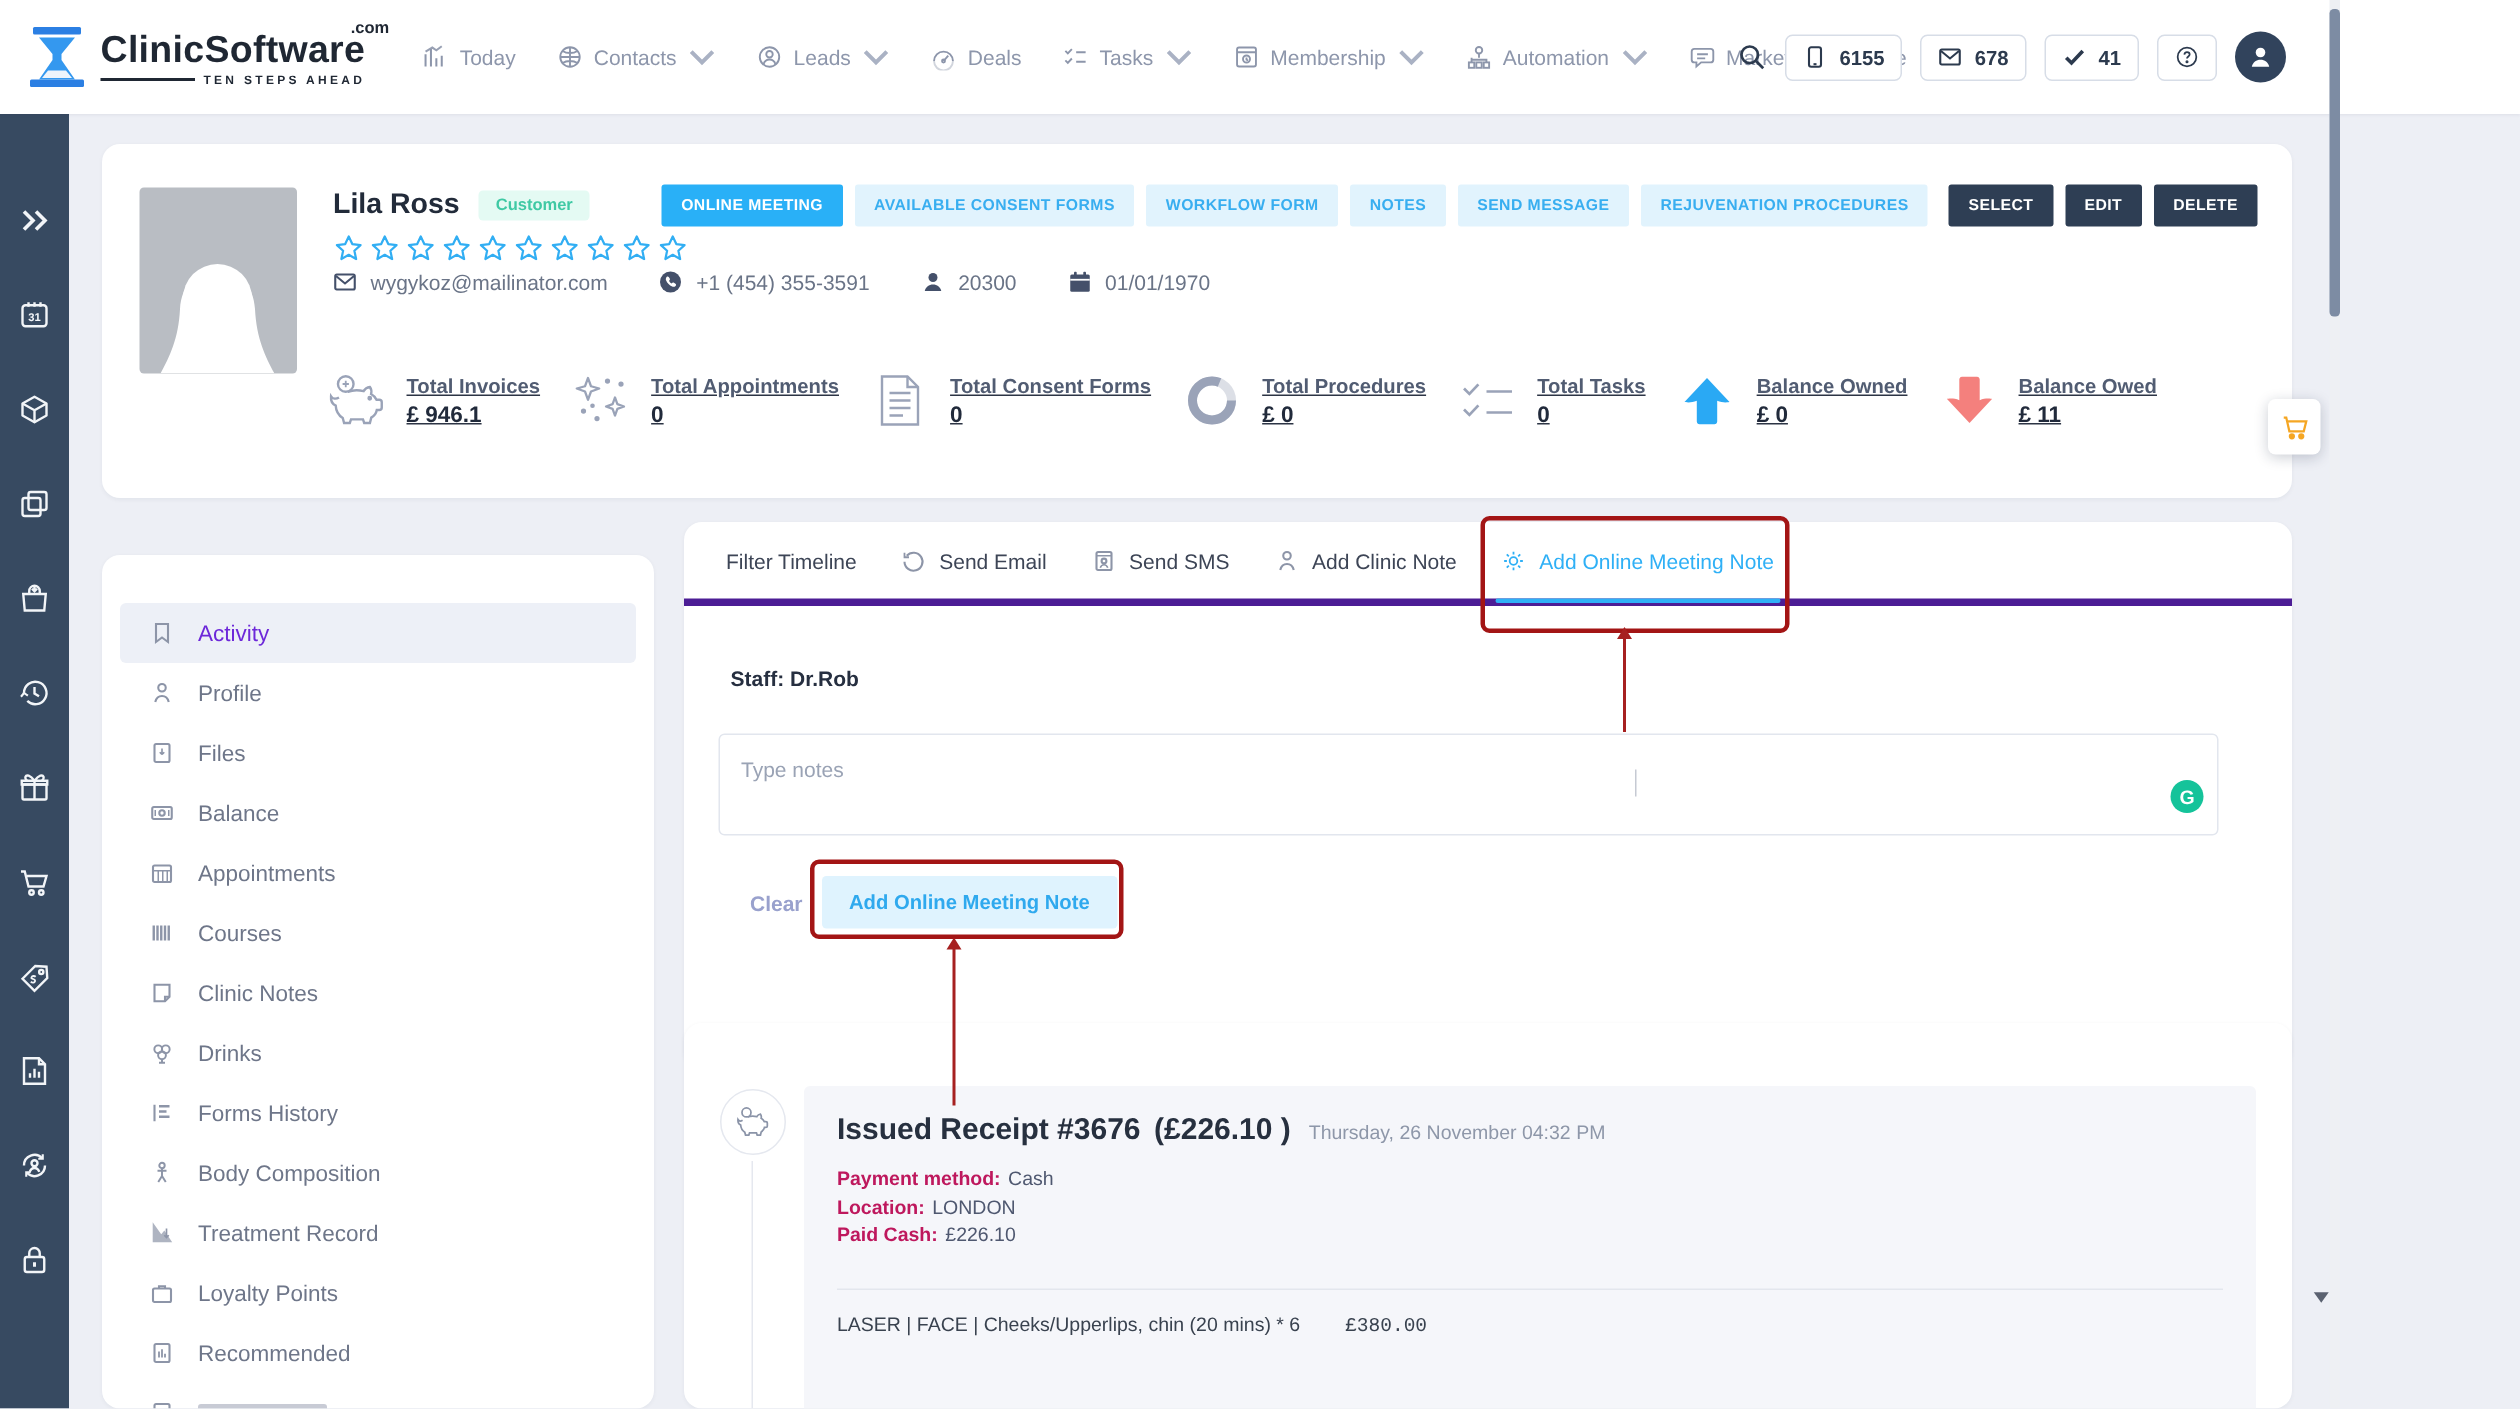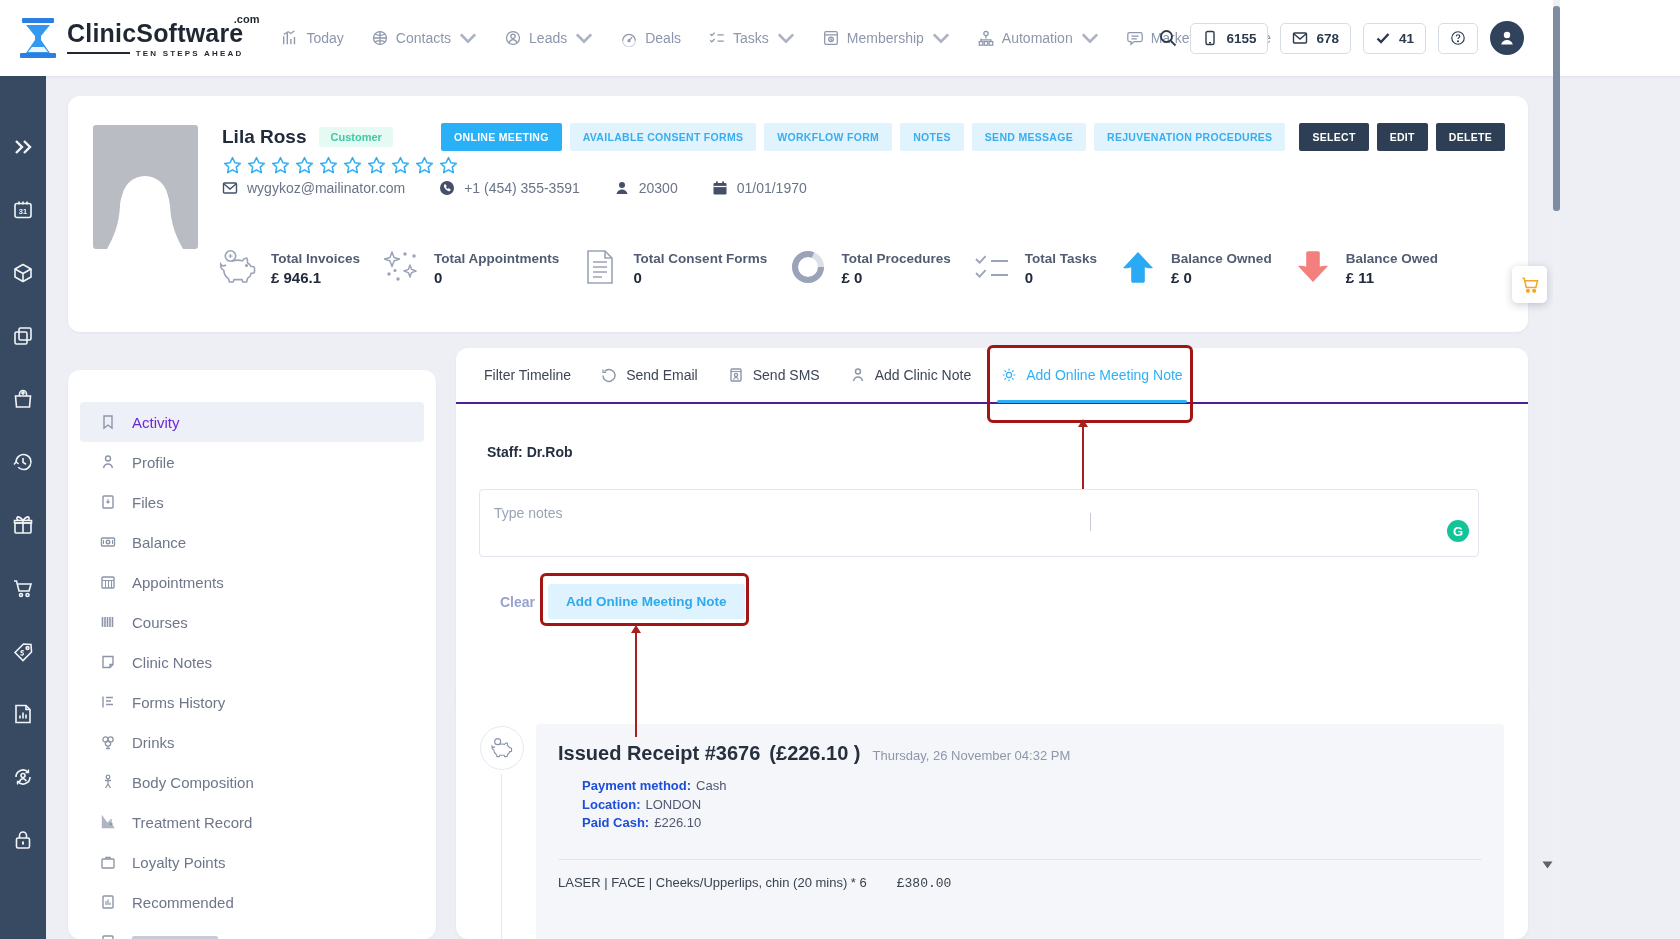--- a/index.html
+++ b/index.html
@@ -58,40 +58,40 @@
   .action-row { position:absolute; right:23px; top:27px; display:flex; gap:8px; }
   .abtn { height:28px; padding:0 13px; display:flex; align-items:center; font-size:10.5px; font-weight:700;
           letter-spacing:.3px; border-radius:2px; border:none; cursor:pointer;
           font-family:"Liberation Sans",sans-serif; white-space:nowrap; }
   .abtn.primary { background:#29b0f7; color:#fff; }
   .abtn.light   { background:#e1f3fd; color:#38aef0; }
   .abtn.dark    { background:#2e3e54; color:#fff; }
   .abtn.gapL    { margin-left:6px; }
 
   .stats-row { position:absolute; left:150px; right:90px; top:152px; display:flex; justify-content:space-between; }
-  .stat { display:flex; align-items:flex-end; gap:13px; }
+  .stat { display:flex; align-items:center; gap:13px;text-decoration:underline; }
   .stat-icon { width:40px; height:38px; color:#9aa3b8; }
   .stat-icon svg { width:40px; height:38px; }
   .stat-icon.up   { color:#2aa9f4; }
   .stat-icon.down { color:#f4807d; }
   .stat-label { font-size:13.5px; font-weight:600; color:#515c72; }
   .stat-value { font-size:15px; font-weight:700; color:#212a3b; margin-top:3px; }
 
   
   .menu-card { position:absolute; left:68px; top:370px; width:368px; height:569px; overflow:hidden; padding-top:32px; }
   .menu-item { height:40px; display:flex; align-items:center; gap:16px; padding:0 20px; margin:0 12px;
                color:#6e7689; font-size:15px; border-radius:4px; cursor:pointer; }
   .menu-item .mi-icon { width:16px; height:16px; color:#8d95a8; flex:0 0 auto; }
   .menu-item .mi-icon svg { width:16px; height:16px; }
   .menu-item.active { background:#edf0f7; color:#6d28d9; }
   .menu-item.partial .mi-label { width:86px; height:12px; background:#9aa1b2; opacity:.55; border-radius:2px; }
 
   
   .notes-card { position:absolute; left:456px; top:348px; width:1072px; height:364px; }
-  .tabs { display:flex; align-items:center; gap:30px; padding-left:28px; height:56px; border-bottom:2px solid #4c1d95; }
+  .tabs { display:flex; align-items:center; gap:30px; padding-left:28px; height:56px; border-bottom:5px solid #4c1d95; }
   .tab { position:relative; height:56px; display:flex; align-items:center; gap:9px; font-size:14px;
          color:#3d4556; cursor:pointer; white-space:nowrap; }
   .tab svg { width:16px; height:16px; color:#8d95a8; }
   .tab.active { color:#2fb0f6; }
   .tab.active svg { color:#2fb0f6; }
   .tab.active::after { content:""; position:absolute; left:-4px; right:-4px; bottom:0; height:3px;
                        background:#2fb0f6; border-radius:2px; }
 
   .anno-box { position:absolute; border:3px solid #a31515; border-radius:6px; pointer-events:none; z-index:20; }
   .tab-anno { left:-14px; right:-10px; top:-2px; bottom:-20px; }
@@ -123,21 +123,21 @@
                border-radius:50%; display:flex; align-items:center; justify-content:center; color:#8b94a8; background:#fff; }
   .tl-circle svg { width:24px; height:22px; }
   .tl-vline { position:absolute; left:45px; top:92px; bottom:0; width:1px; background:#e5e8ef; }
   .tl-entry { position:absolute; left:80px; right:24px; top:42px; bottom:-6px; background:#f5f6fa;
               border-radius:4px; padding:18px 22px; }
   .tl-title-row { display:flex; align-items:baseline; gap:9px; }
   .tl-title, .tl-amount { font-size:20px; font-weight:700; color:#27303f; }
   .tl-date { font-size:13px; color:#8e97a9; margin-left:3px; }
   .tl-fields { margin-top:12px; }
   .tl-field { font-size:13px; line-height:18.5px; color:#4f5870; }
-  .tl-field b { color:#1d4ed8; margin-right:5px;margin-left:24px; }
+  .tl-field b { color:#be185d; margin-right:5px; }
   .tl-divider { border-top:1px solid #e3e6ed; margin-top:26px; }
   .tl-item-row { margin-top:15px; display:flex; align-items:baseline; font-size:13px; color:#39424f; }
   .tl-item-price { margin-left:30px;font-family:Liberation Mono, monospace; }
 
   
   .cart-float { position:absolute; left:1512px; top:266px; width:35px; height:37px; background:#fff;
                 border-radius:5px; box-shadow:0 2px 9px rgba(20,30,60,.22); display:flex; align-items:center;
                 justify-content:center; z-index:15; cursor:pointer; }
   .sb-track { position:absolute; left:1553px; top:0; width:7px; height:939px; background:#eef0f3; z-index:30; }
   .sb-thumb { position:absolute; left:1553px; top:6px; width:7px; height:205px; background:#7d8ca3;
@@ -688,37 +688,37 @@
     <span class="mi-icon">
         <svg viewBox="0 0 16 16" fill="none" stroke="currentColor" stroke-width="1.4">
           <path d="M3 2.5h10v8l-3 3H3z"></path>
           <path d="M10 13.5v-3h3"></path>
         </svg>
       </span>
     <span class="mi-label">Clinic Notes</span>
   </div>
   <div class="menu-item">
     <span class="mi-icon">
-        <svg viewBox="0 0 16 16" stroke="currentColor" fill="none" stroke-width="1.4">
-          <path d="M3 2.5v11"></path>
-          <path d="M6 3.5h7M6 7h5M6 10.5h7" stroke-width="1.6"></path>
-        </svg>
-      </span>
-    <span class="mi-label">Forms History</span>
-  </div>
-  <div class="menu-item">
-    <span class="mi-icon">
         <svg viewBox="0 0 16 16" fill="none" stroke="currentColor" stroke-width="1.3">
           <circle cx="5.5" cy="5.5" r="2.6"></circle>
           <circle cx="10.5" cy="5.5" r="2.6"></circle>
           <circle cx="8" cy="9.5" r="2.6"></circle>
           <path d="M8 12.1V14.5M6 14.5h4"></path>
         </svg>
       </span>
     <span class="mi-label">Drinks</span>
+  </div>
+  <div class="menu-item">
+    <span class="mi-icon">
+        <svg viewBox="0 0 16 16" stroke="currentColor" fill="none" stroke-width="1.4">
+          <path d="M3 2.5v11"></path>
+          <path d="M6 3.5h7M6 7h5M6 10.5h7" stroke-width="1.6"></path>
+        </svg>
+      </span>
+    <span class="mi-label">Forms History</span>
   </div>
   <div class="menu-item">
     <span class="mi-icon">
         <svg viewBox="0 0 16 16" fill="none" stroke="currentColor" stroke-width="1.3">
           <circle cx="8" cy="3" r="1.8"></circle>
           <path d="M8 5v5M5 6.5h6M8 10l-2.5 4M8 10l2.5 4"></path>
         </svg>
       </span>
     <span class="mi-label">Body Composition</span>
   </div>

